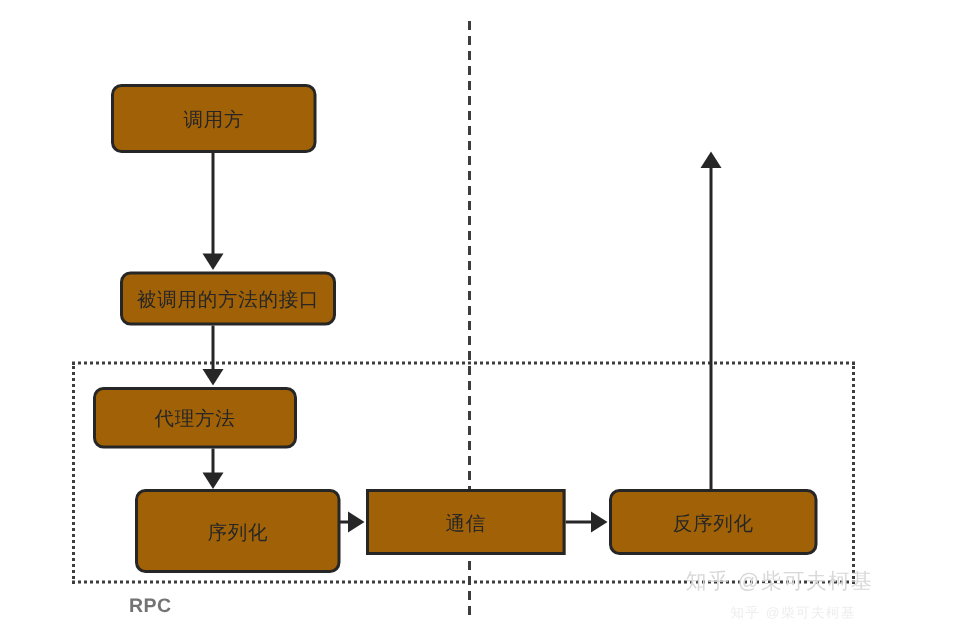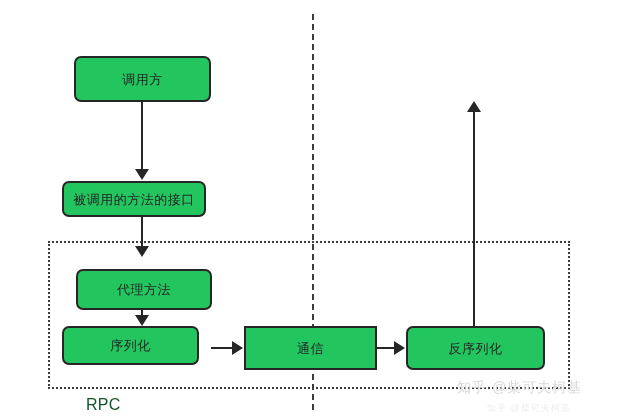--- a/index.html
+++ b/index.html
@@ -12,21 +12,21 @@
     width: 641px;
     height: 419px;
     background: #ffffff;
     overflow: hidden;
     font-family: "Liberation Sans", "DejaVu Sans", sans-serif;
   }
   .node {
     position: absolute;
     box-sizing: border-box;
     border: 2px solid #262626;
-    background: #22c55e;
+    background: #a16207;
     color: #262626;
     display: flex;
     align-items: center;
     justify-content: center;
     font-size: 13px;
     letter-spacing: 0.5px;
     line-height: 1;
     z-index: 4;
   }
   .node.rounded { border-radius: 7px; }
@@ -35,23 +35,23 @@
   
   .rpc-box {
     position: absolute;
     box-sizing: border-box;
     border: 2px dotted #3d3d3d;
     background: transparent;
     z-index: 1;
   }
   .rpc-label {
     position: absolute;
-    font-size: 16px;
-    font-weight: 400;
-    color: #14532d;
+    font-size: 13px;
+    font-weight: 700;
+    color: #737373;
     letter-spacing: 0.3px;
     z-index: 5;
   }
 
   
   .divider {
     position: absolute;
     width: 0;
     border-left: 2px dashed #3d3d3d;
     z-index: 2;
@@ -120,25 +120,25 @@
 
 <div id="canvas">
 
   <div class="rpc-box" style="left:48px; top:241px; width:522px; height:148px;"></div>
   <div class="rpc-label" style="left:86px; top:396px;">RPC</div>
 
   <div class="divider" style="left:312px; top:14px; height:396px;"></div>
 
   <div class="node rounded" style="left:74px; top:56px; width:137px; height:46px;">调用方</div>
 
-  <div class="node rounded" style="left:62px; top:181px; width:144px; height:36px;">被调用的方法的接口</div>
+  <div class="node rounded" style="left:80px; top:181px; width:144px; height:36px;">被调用的方法的接口</div>
 
-  <div class="node rounded" style="left:76px; top:258px; width:136px; height:41px;margin-top:11px;">代理方法</div>
+  <div class="node rounded" style="left:62px; top:258px; width:136px; height:41px;">代理方法</div>
 
-  <div class="node rounded" style="left:62px; top:326px; width:137px; height:39px;">序列化</div>
+  <div class="node rounded" style="left:90px; top:326px; width:137px; height:56px;">序列化</div>
 
   <div class="node rounded" style="left:406px; top:326px; width:139px; height:44px;">反序列化</div>
 
   <div class="node square" style="left:244px; top:326px; width:133px; height:44px;">通信</div>
 
 
   <div class="conn-v" style="left:141px; top:102px; height:68px;"></div>
   <div class="arrow-down" style="left:135px; top:169px;"></div>
 
   <div class="conn-v" style="left:141px; top:217px; height:30px;"></div>

